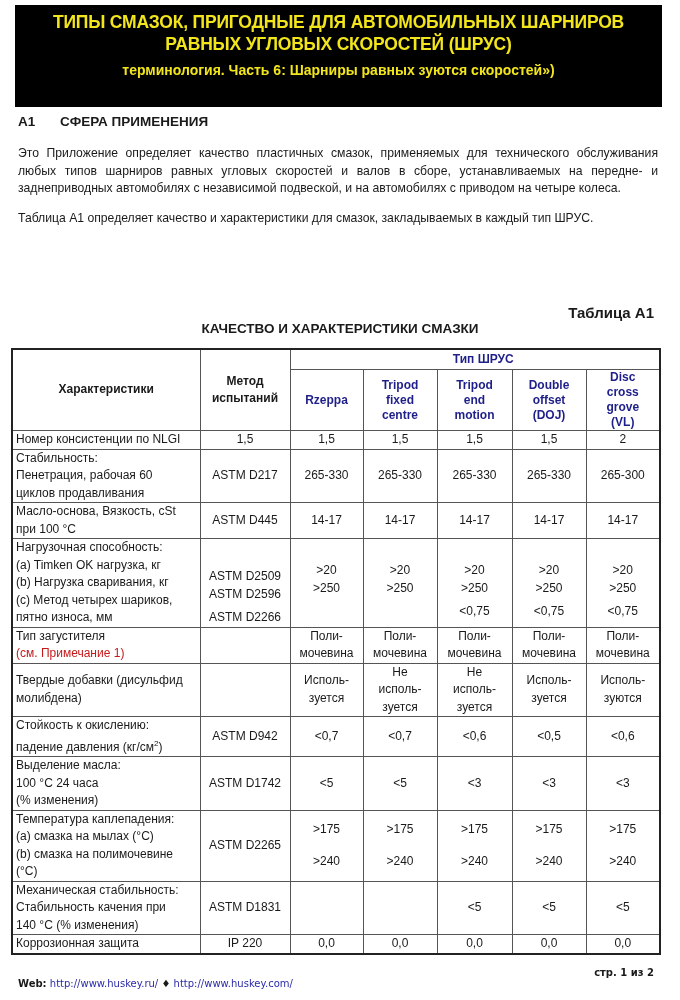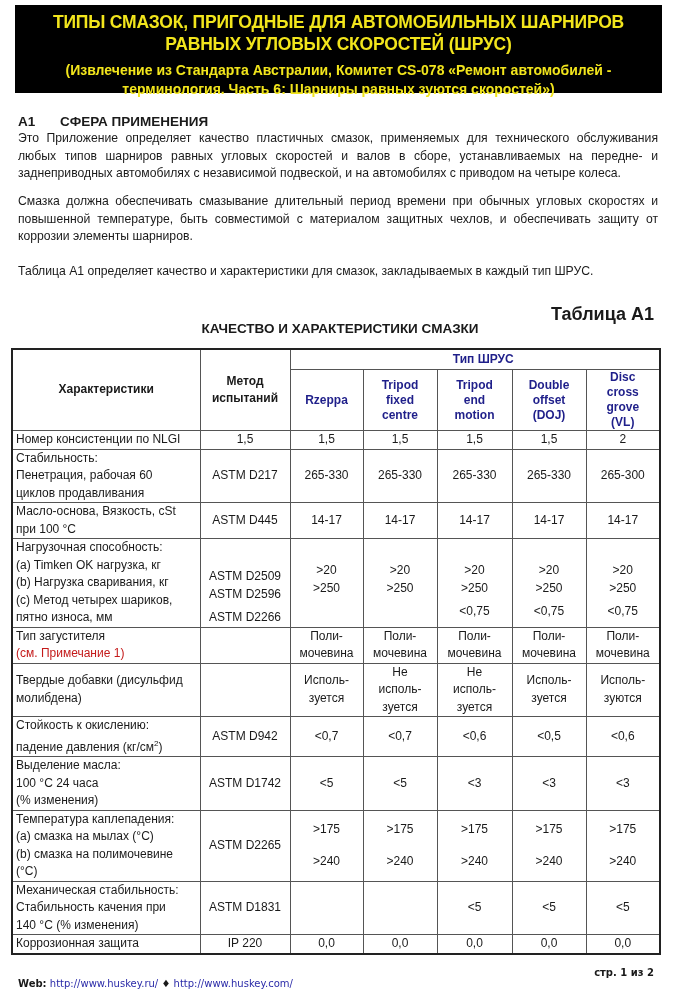--- a/index.html
+++ b/index.html
@@ -1,28 +1,28 @@
 <!DOCTYPE html>
 <html><head>
 <meta charset="utf-8">
 <style>
   html, body { margin: 0; padding: 0; background: #ffffff; }
   body { width: 680px; height: 1000px; position: relative; overflow: hidden;
          font-family: "DejaVu Sans", sans-serif; color: #1a1a1a; }
-  .banner { position: absolute; left: 15px; top: 5px; width: 647px; height: 88px;
+  .banner { position: absolute; left: 15px; top: 5px; width: 647px; height: 102px;
             background: #000000; color: #f2e51c; text-align: center; }
   .banner .t1 { font-family: "Liberation Sans", sans-serif; font-weight: bold; font-size: 17.5px;
                 line-height: 22px; margin-top: 6px; letter-spacing: -0.2px; }
   .banner .t2 { font-family: "Liberation Sans", sans-serif; font-weight: bold; font-size: 14px;
                 line-height: 19px; margin-top: 6px; }
   .sec { position: absolute; left: 18px; width: 640px; font-family: "Liberation Sans", sans-serif; }
   .sec-h { font-weight: bold; font-size: 13.5px; line-height: 17px; }
   .sec-h .num { display: inline-block; width: 42px; }
-  .sec-p { font-size: 12.2px; line-height: 17.5px; text-align: justify; }
-  .tbl-label { position: absolute; right: 26px; top: 304px; font-weight: bold; font-size: 18px;
+  .sec-p { font-size: 12.2px; line-height: 17.5px; text-align: justify; margin-top: 15px; }
+  .tbl-label { position: absolute; right: 26px; top: 304px; font-weight: bold; font-size: 15px;
                font-family: "Liberation Sans", sans-serif; }
   .tbl-title { position: absolute; left: 0; width: 680px; text-align: center; top: 321px;
                font-weight: bold; font-size: 13.5px; font-family: "Liberation Sans", sans-serif; }
   table.grid { position: absolute; left: 11px; top: 348px; width: 648px; border-collapse: collapse;
                border: 2px solid #222; font-family: "Liberation Sans", sans-serif; font-size: 12px;
                table-layout: fixed; }
   table.grid td, table.grid th { border: 1px solid #555; padding: 0 3px; vertical-align: middle;
                line-height: 17.5px; }
   table.grid th { font-weight: bold; }
   .blue { color: #1f1f8a; }
@@ -39,34 +39,32 @@
 </style>
 </head>
 <body>
 
 <div class="banner">
   <div class="t1">
     <div>ТИПЫ СМАЗОК, ПРИГОДНЫЕ ДЛЯ АВТОМОБИЛЬНЫХ ШАРНИРОВ</div>
     <div>РАВНЫХ УГЛОВЫХ СКОРОСТЕЙ (ШРУС)</div>
   </div>
   <div class="t2">
-    <div>(Извлечение из Стандарта Австралии, Комитет CS-078 «Ремонт автомобилей -</div>
     <div>терминология. Часть 6: Шарниры равных зуются скоростей»)</div>
   </div>
 </div>
 
 <div class="sec" style="top:113px;">
   <div class="sec-h">
     <span class="num">A1</span><span>СФЕРА ПРИМЕНЕНИЯ</span>
   </div>
   <div class="sec-p">Это Приложение определяет качество пластичных смазок, применяемых для технического обслуживания любых типов шарниров равных угловых скоростей и валов в сборе, устанавливаемых на передне- и заднеприводных автомобилях с независимой подвеской, и на автомобилях с приводом на четыре колеса.</div>
 </div>
 
 <div class="sec" style="top:193px;">
-  <div class="sec-p">Смазка должна обеспечивать смазывание длительный период времени при обычных угловых скоростях и повышенной температуре, быть совместимой с материалом защитных чехлов, и обеспечивать защиту от коррозии элементы шарниров.</div>
   <div class="sec-p" style="margin-top:17px;">Таблица А1 определяет качество и характеристики для смазок, закладываемых в каждый тип ШРУС.</div>
 </div>
 
 <div class="tbl-label">Таблица А1</div>
 <div class="tbl-title">КАЧЕСТВО И ХАРАКТЕРИСТИКИ СМАЗКИ</div>
 
 <table class="grid">
   <colgroup>
     <col style="width:188px">
       <col style="width:90px">

